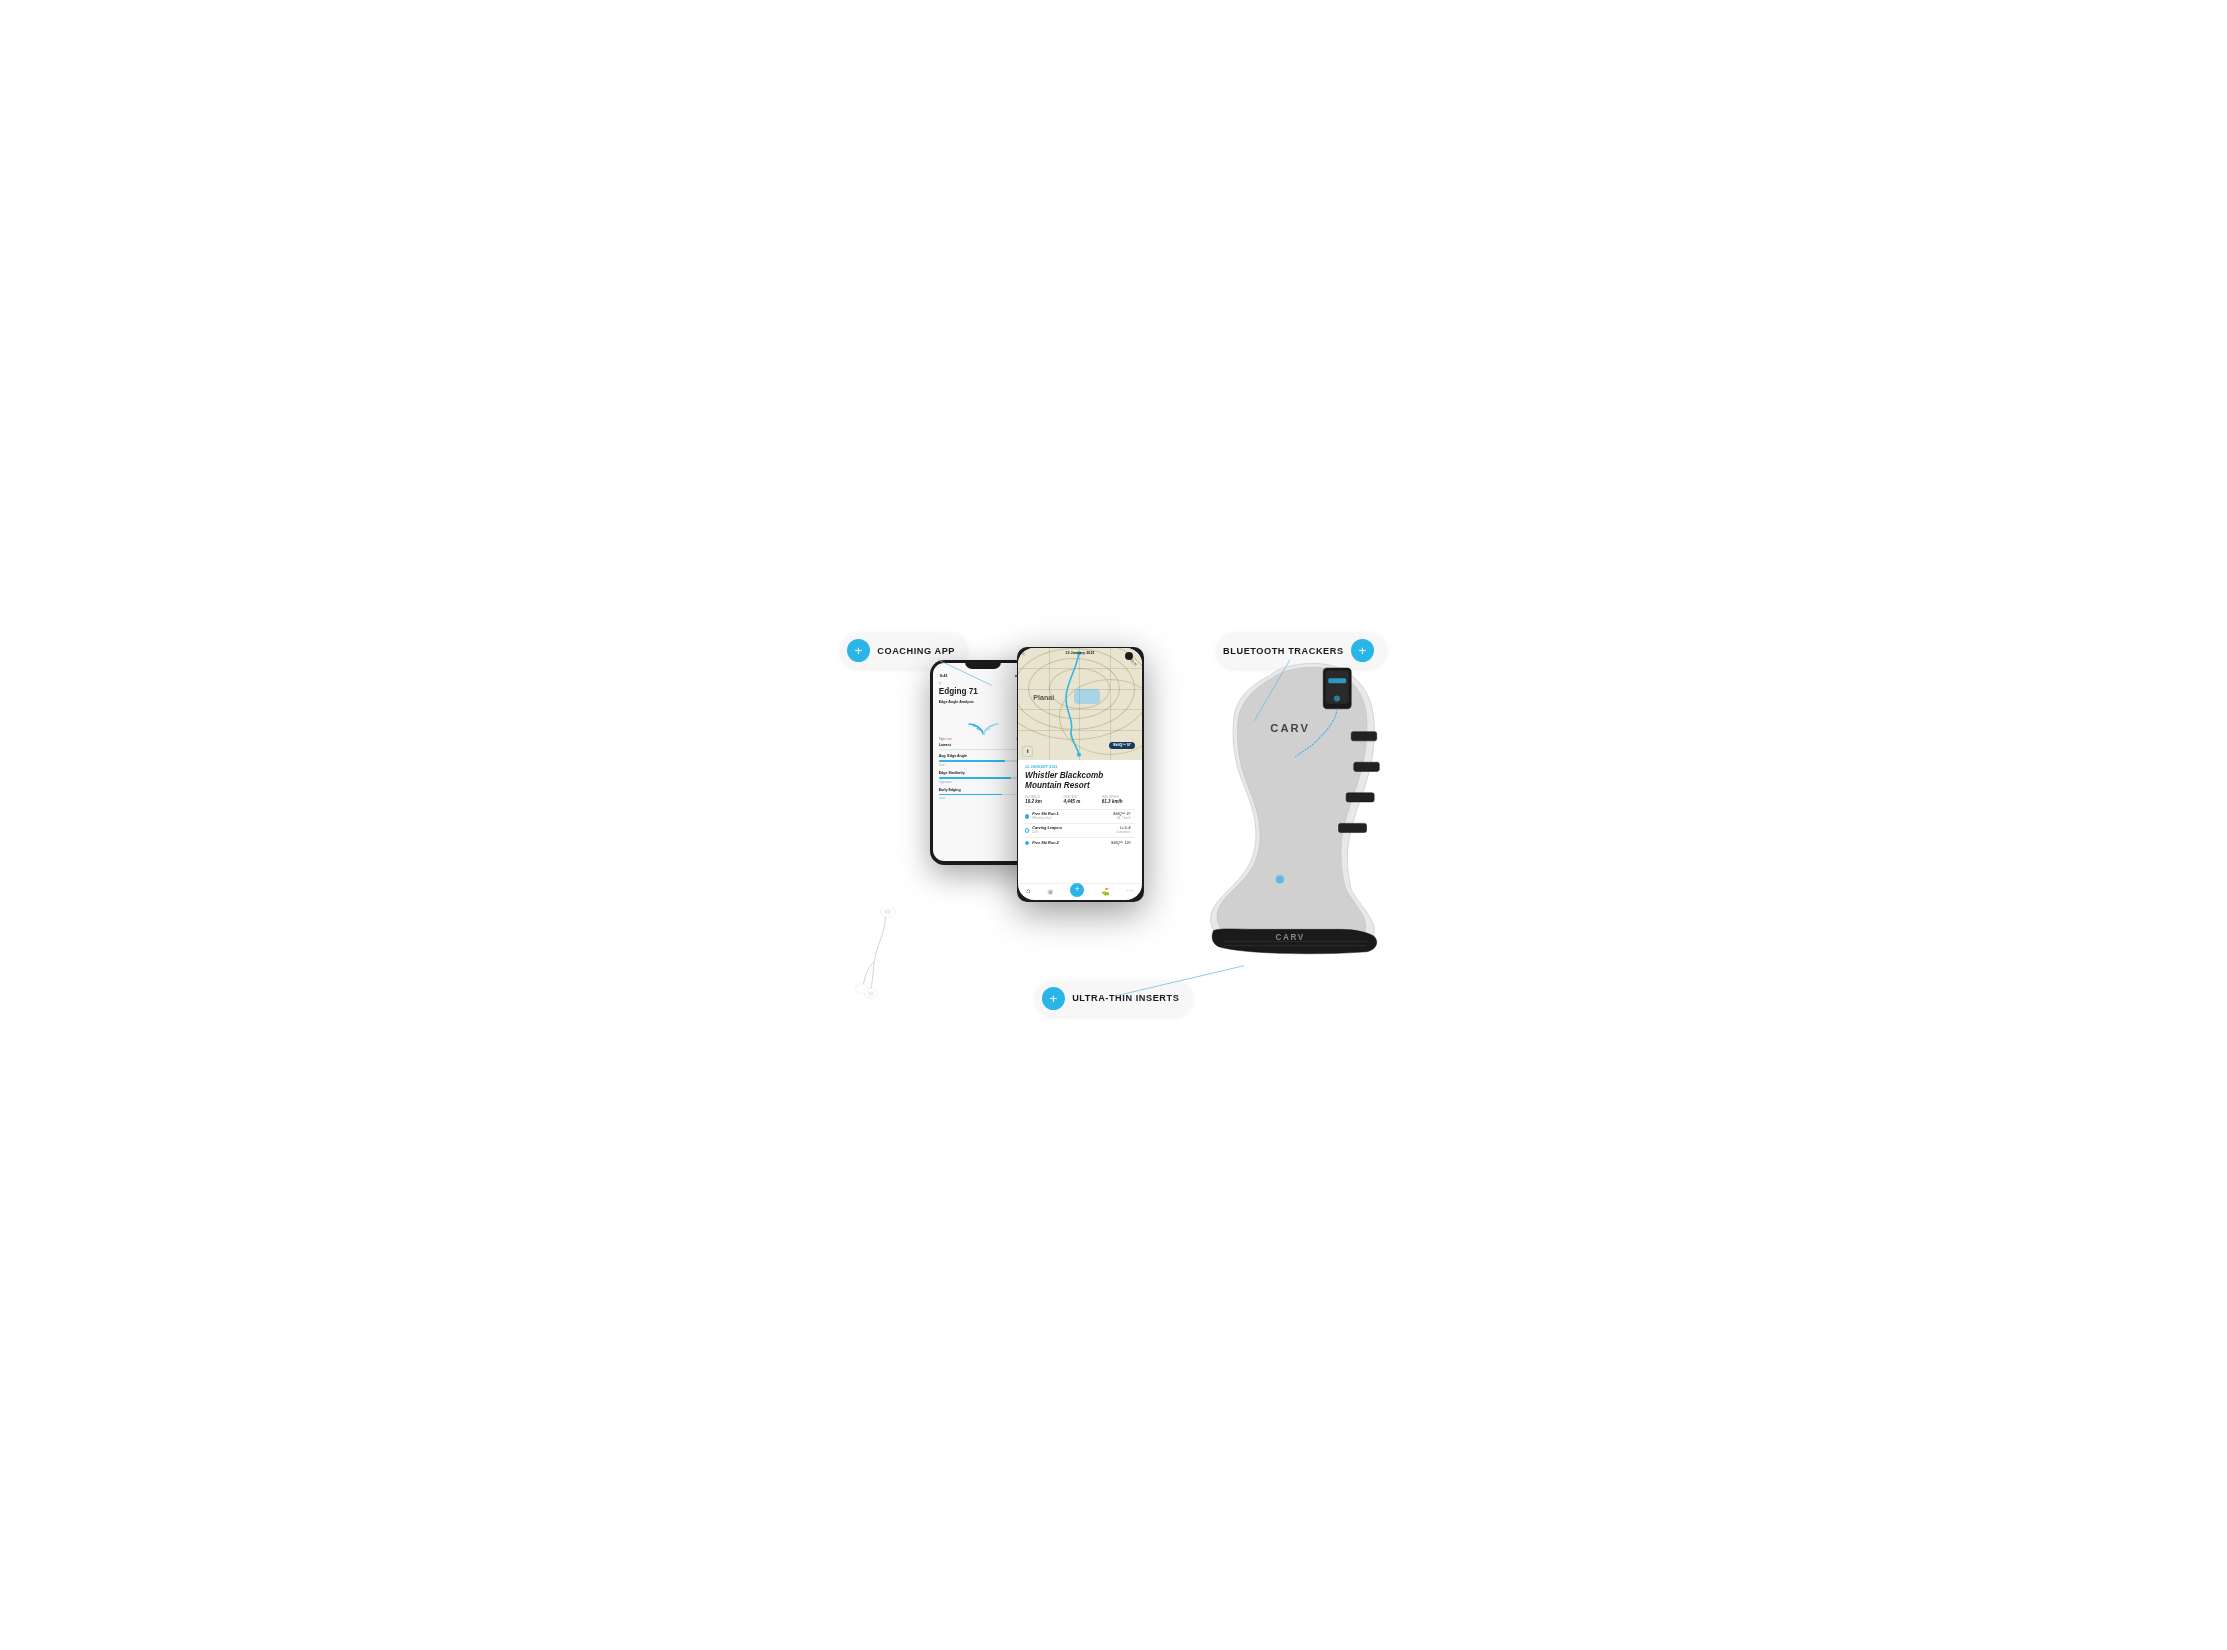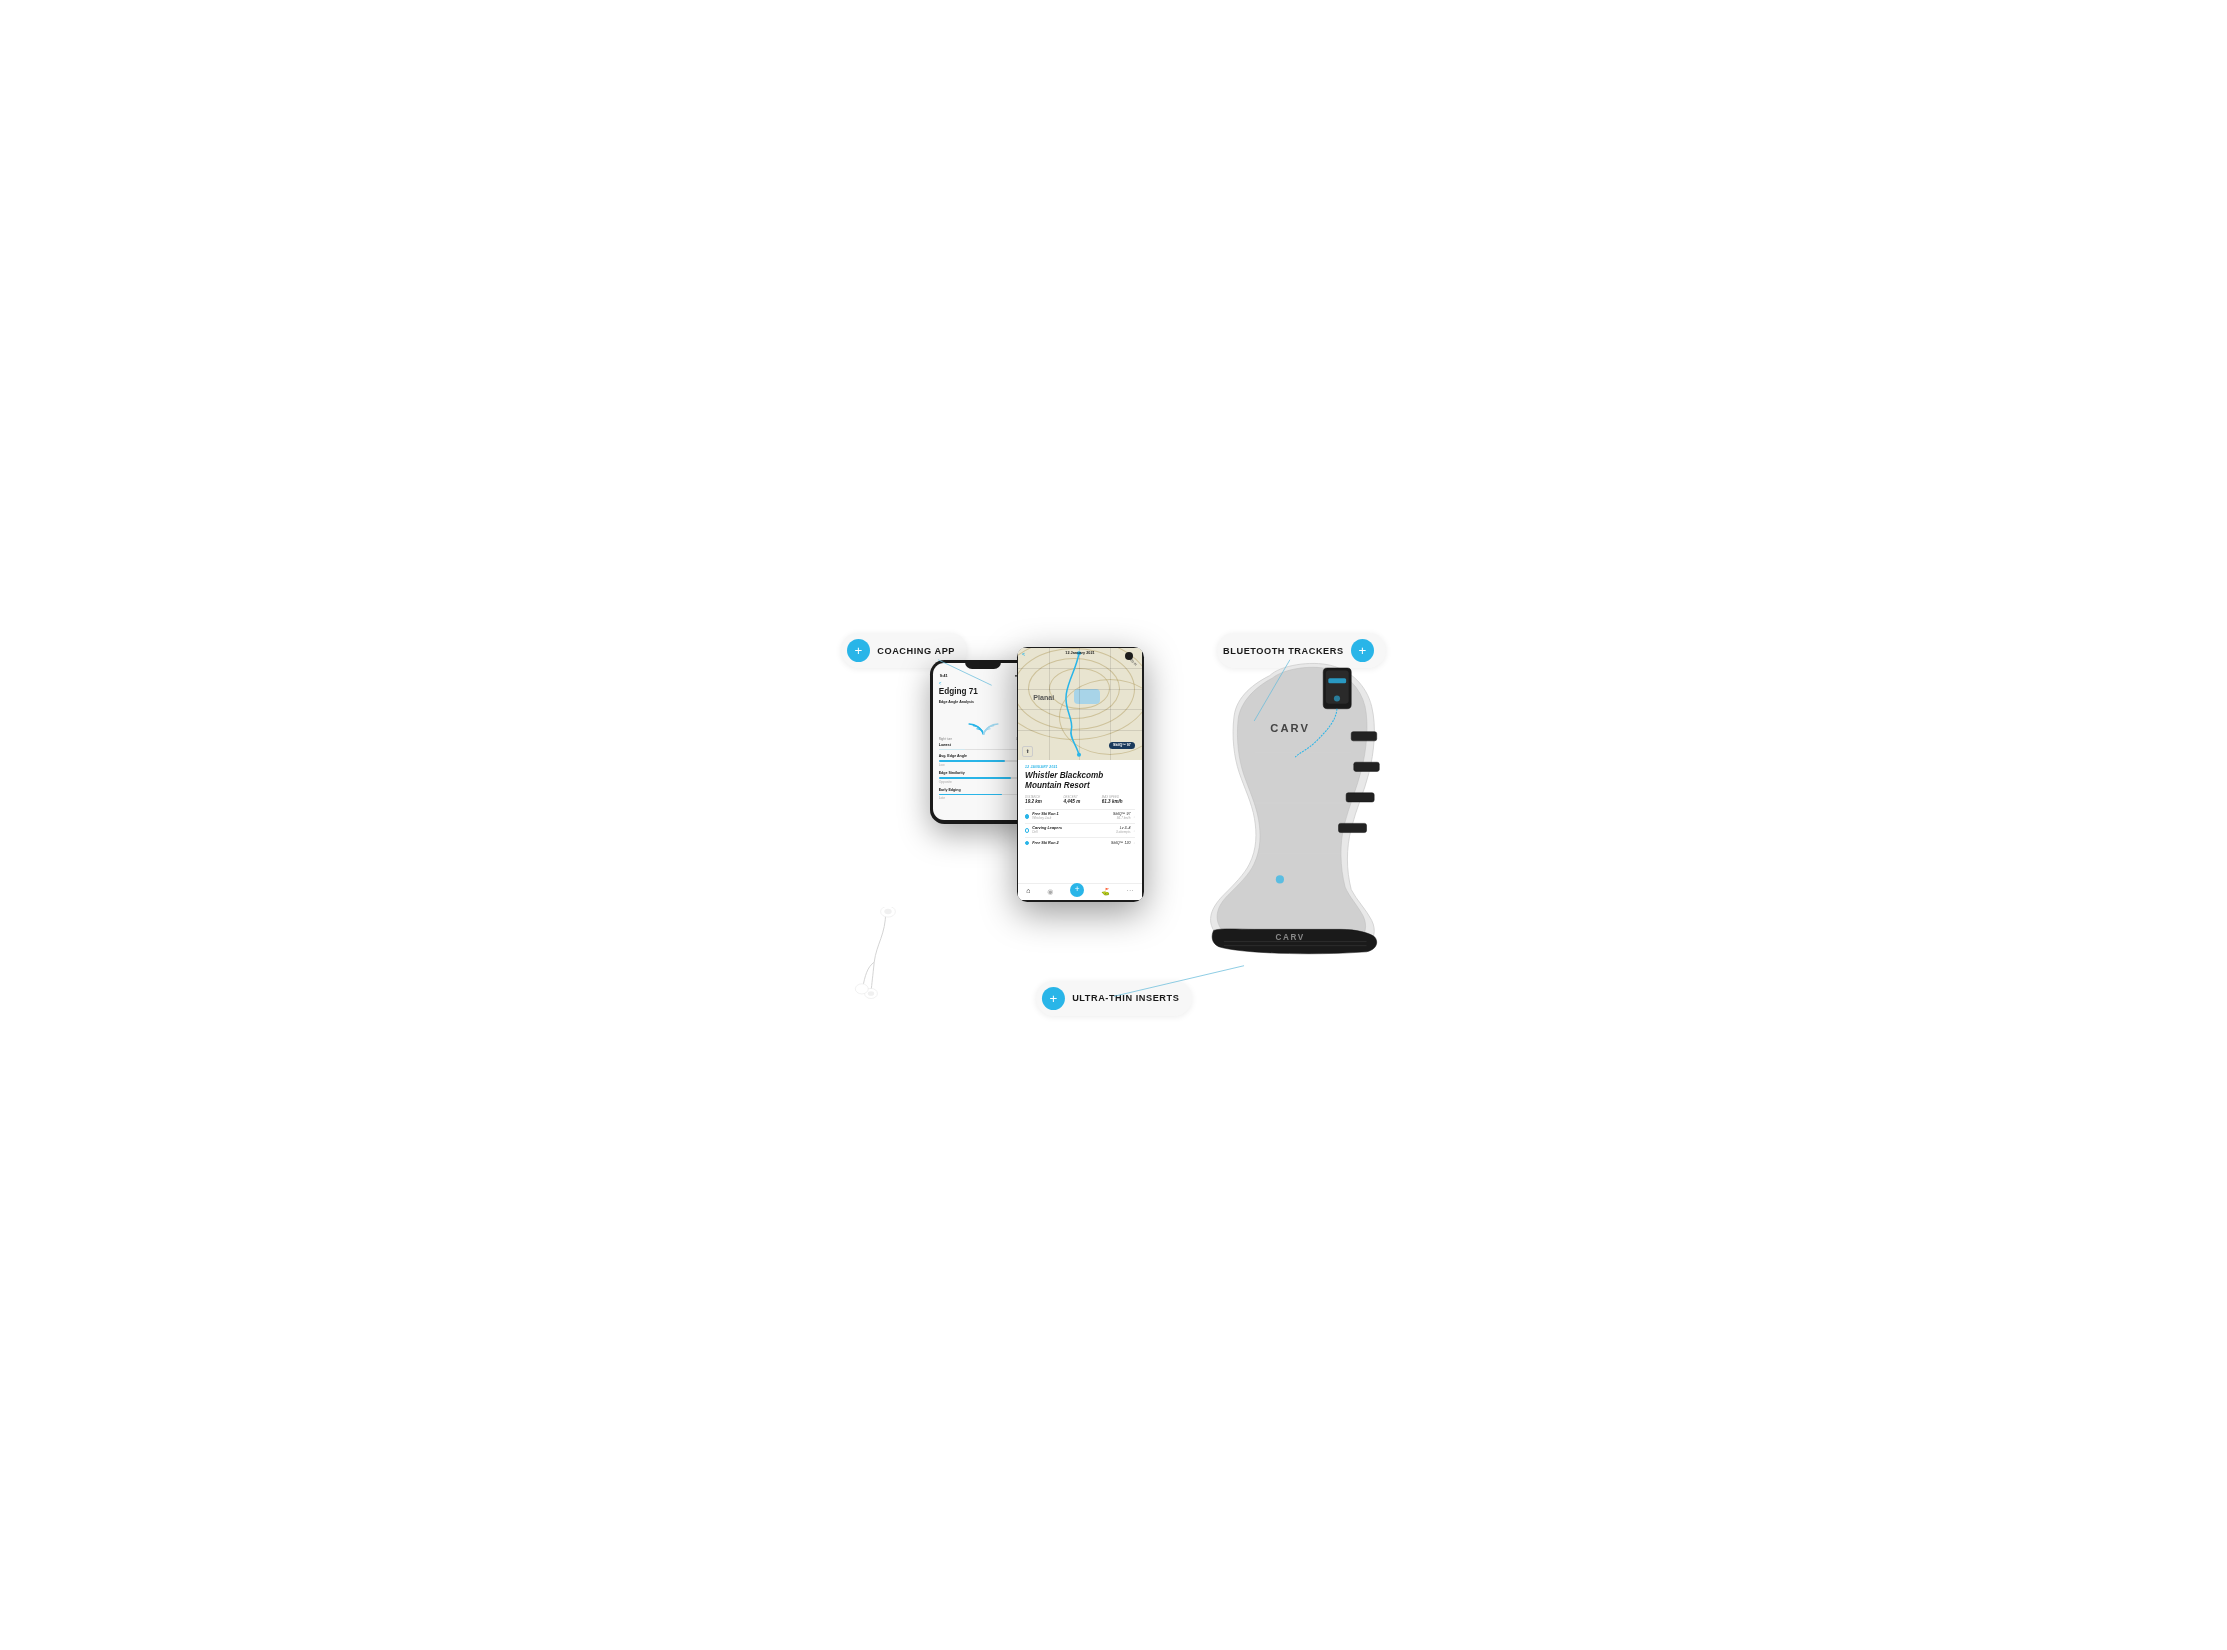--- a/index.html
+++ b/index.html
@@ -57,21 +57,21 @@
     .label-bluetooth { top: 14.3px; right: 5.1px; flex-direction: row-reverse; }
     .label-bluetooth .plus-btn { order: -1; }
     .label-inserts { bottom: 15.3px; left: 50%; transform: translateX(-50%); }
 
     
     .phone-left {
       position: absolute;
       left: 94px;
       top: 41px;
       width: 107px;
-      height: 164px;
+      height: 205px;
       background: #1a1a1a;
       border-radius: 14.3px;
       overflow: hidden;
       box-shadow: 0 10.2px 31px rgba(0,0,0,0.35);
       z-index: 3;
     }
     .phone-left-screen {
       position: absolute;
       top: 3.1px; left: 3.1px; right: 3.1px; bottom: 3.1px;
       background: #f8f8f8;
@@ -180,21 +180,21 @@
       top: 5.1px; right: 10.2px;
       width: 8.2px; height: 8.2px;
       background: #1c1c1c;
       border-radius: 50%;
       z-index: 10;
     }
     .phone-right-screen {
       position: absolute;
       top: 1.5px; left: 1.5px; right: 1.5px; bottom: 1.5px;
       background: #ffffff;
-      border-radius: 1px;
+      border-radius: 16px;
       overflow: hidden;
       display: flex;
       flex-direction: column;
     }
 
     
     .map-area {
       height: 112px;
       background: #e8e4d0;
       position: relative;

